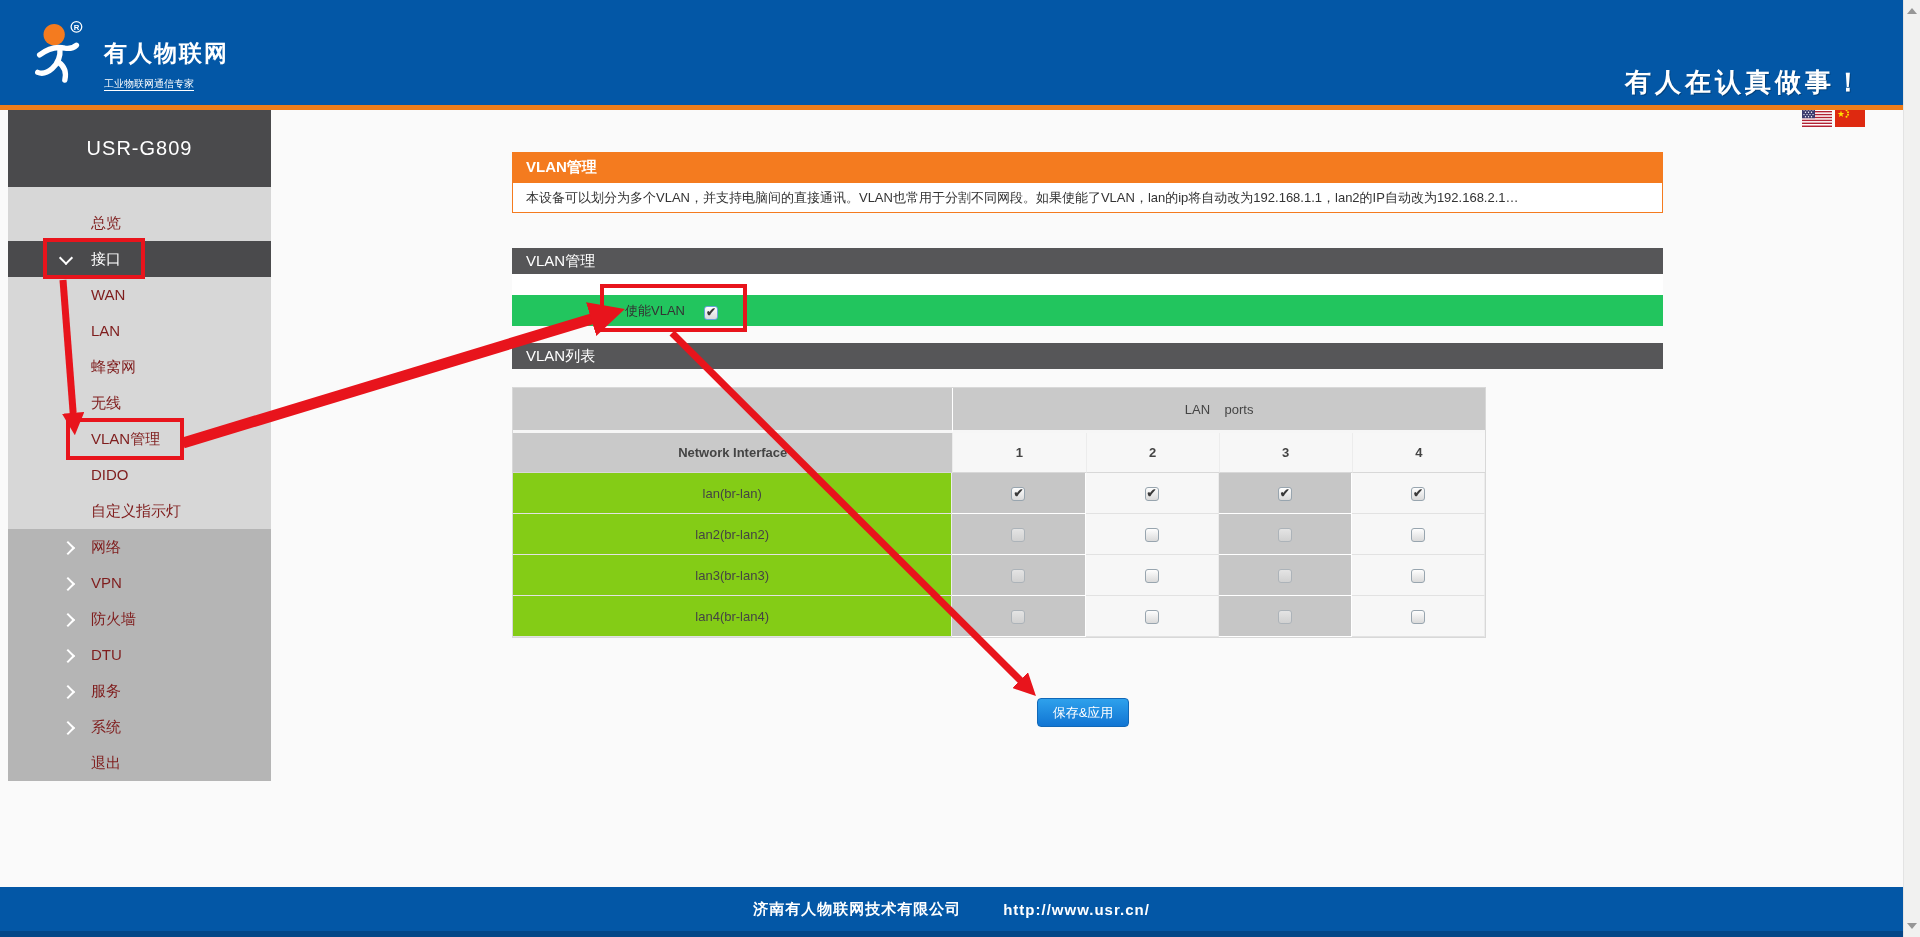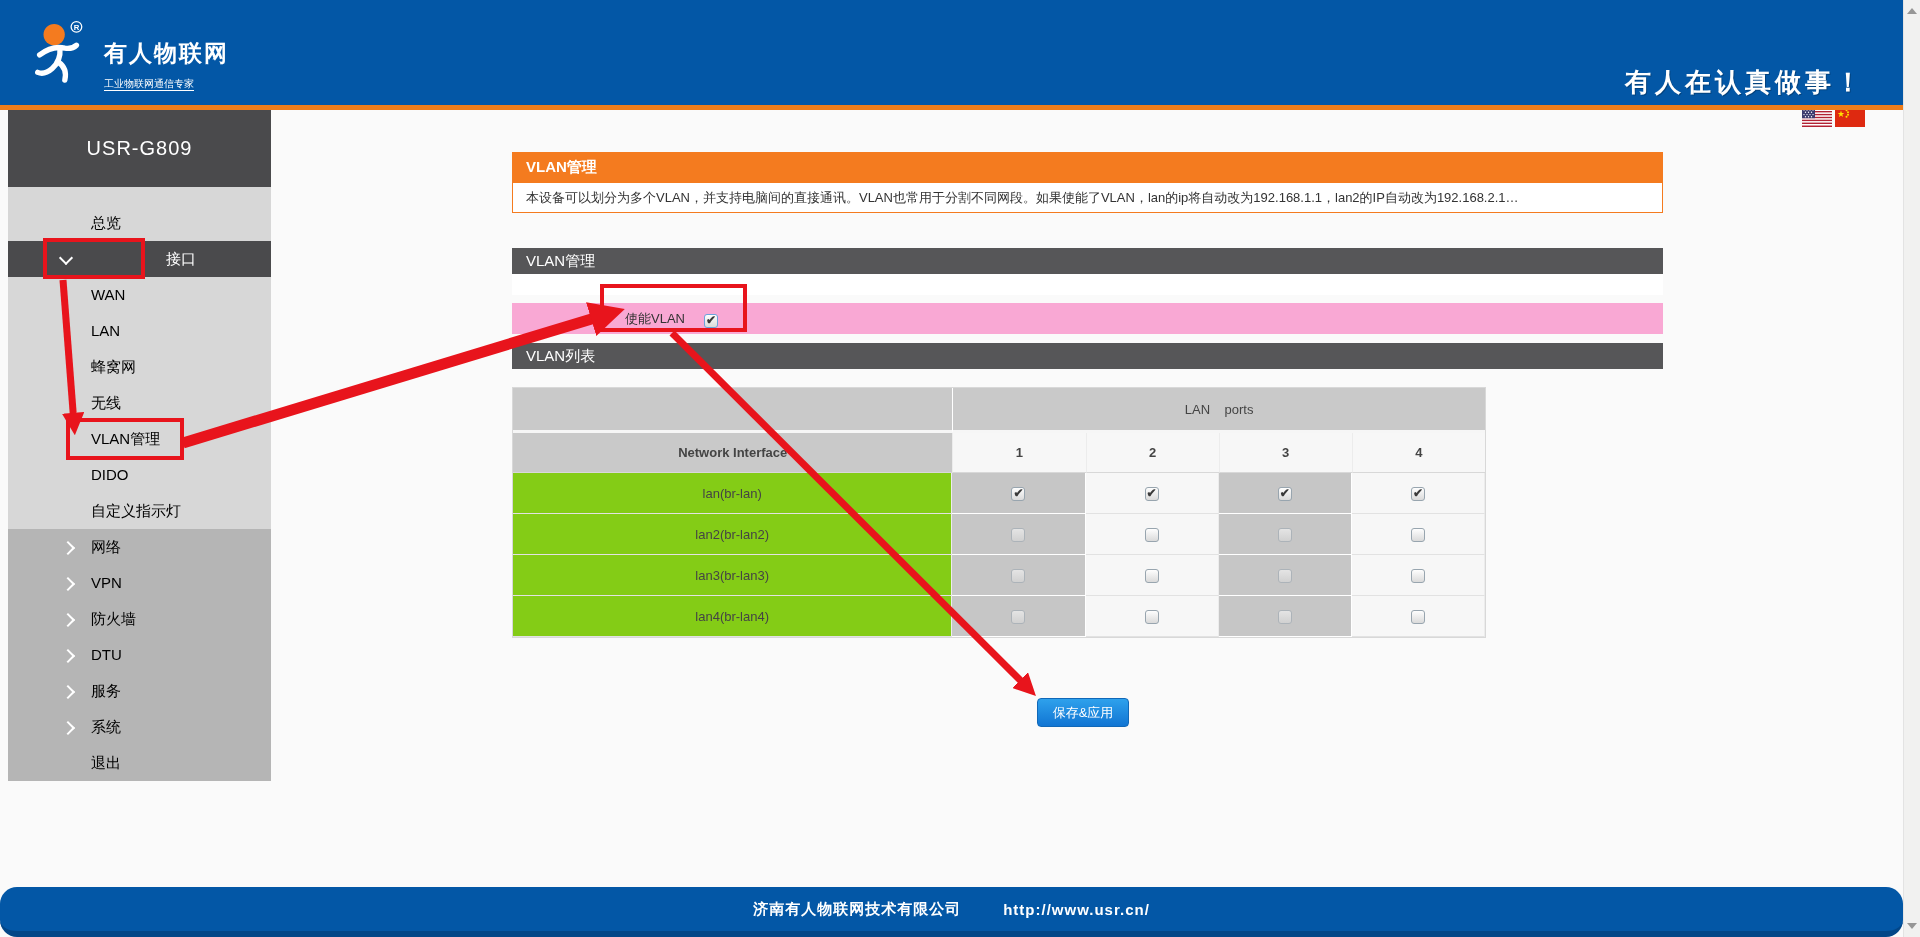--- a/index.html
+++ b/index.html
@@ -22,38 +22,38 @@
   .scrollbar{position:absolute;right:0;top:0;width:17px;height:937px;background:#f1f1f0;border-left:1px solid #e3e3e3;box-sizing:border-box;}
   .sb-arrow{position:absolute;left:3px;width:0;height:0;border-left:5px solid transparent;border-right:5px solid transparent;cursor:pointer;}
   .sb-up{top:8px;border-bottom:6px solid #969696;}
   .sb-down{bottom:8px;border-top:6px solid #969696;}
 
   
   .sidebar{position:absolute;left:8px;top:110px;width:263px;height:568px;background:#b5b5b5;}
   .device-header{height:77px;background:#4a4a4c;color:#fff;font-size:20px;letter-spacing:1px;display:flex;align-items:center;justify-content:center;}
   .menu-zone-light{background:#d7d7d7;padding-top:18px;}
   .menu-zone-dark{background:#b5b5b5;}
-  .menu-item{position:relative;height:36px;line-height:36px;padding-left:83px;font-size:15px;color:#000000;cursor:pointer;box-sizing:border-box;}
-  .menu-item.active{background:#4a4a4c;color:#fff;text-align:center;}
+  .menu-item{position:relative;height:36px;line-height:36px;padding-left:83px;font-size:15px;color:#7f1d1d;cursor:pointer;box-sizing:border-box;}
+  .menu-item.active{background:#4a4a4c;color:#fff;}
   .chev{position:absolute;display:inline-block;width:8px;height:8px;border-right:2px solid #fff;border-bottom:2px solid #fff;}
   .chev.down{left:53px;top:12px;transform:rotate(45deg);}
   .chev.right{left:55px;top:14px;transform:rotate(-45deg);}
 
   
-  .footer{position:absolute;left:0;top:887px;width:1903px;height:44px;background:#0357a6;border-bottom:6px solid #034687;display:flex;align-items:center;justify-content:center;gap:42px;border-radius:17px;}
+  .footer{position:absolute;left:0;top:887px;width:1903px;height:44px;background:#0357a6;border-bottom:6px solid #034687;display:flex;align-items:center;justify-content:center;gap:42px;}
   .footer span{color:#fff;font-size:15px;font-weight:600;letter-spacing:1px;}
 
   
   .page-title-bar{position:absolute;left:512px;top:152px;width:1151px;height:30px;background:#f47b1f;color:#fff;font-size:15px;font-weight:bold;line-height:30px;padding-left:14px;box-sizing:border-box;}
   .page-desc{position:absolute;left:512px;top:182px;width:1151px;min-height:31px;background:#fff;border:1px solid #f47b1f;box-sizing:border-box;color:#333;font-size:13px;line-height:29px;padding:0 13px;}
   .section-bar{position:absolute;left:512px;width:1151px;height:26px;background:#565658;color:#fff;font-size:15px;line-height:26px;padding-left:14px;box-sizing:border-box;}
   .bar-manage{top:248px;}
   .bar-list{top:343px;}
   .white-row{position:absolute;left:512px;top:274px;width:1151px;height:21px;background:#fff;}
-  .enable-row{position:absolute;left:512px;top:303px;width:1151px;height:31px;background:#f9a8d4;}
+  .enable-row{position:absolute;left:512px;top:295px;width:1151px;height:31px;background:#22c55e;}
   .enable-label{position:absolute;left:113px;top:0;height:31px;line-height:31px;font-size:13px;color:#333;}
   .enable-row input{position:absolute;left:192px;top:8px;}
 
   
   .vlan-table{position:absolute;left:512px;top:387px;width:974px;border-collapse:separate;border-spacing:0;border:1px solid #d8d8d8;}
   .vlan-table td{text-align:center;font-size:13px;color:#444;}
   .row-a td{background:#c9c9c9;height:40px;border-bottom:3px solid #f6f6f6;}
   .row-a td+td{border-left:1px solid #fff;white-space:pre;}
   .row-b td{height:37px;border-bottom:1px solid #d8d8d8;font-weight:bold;}
   .row-b .nic-head-cell{background:#c9c9c9;}

